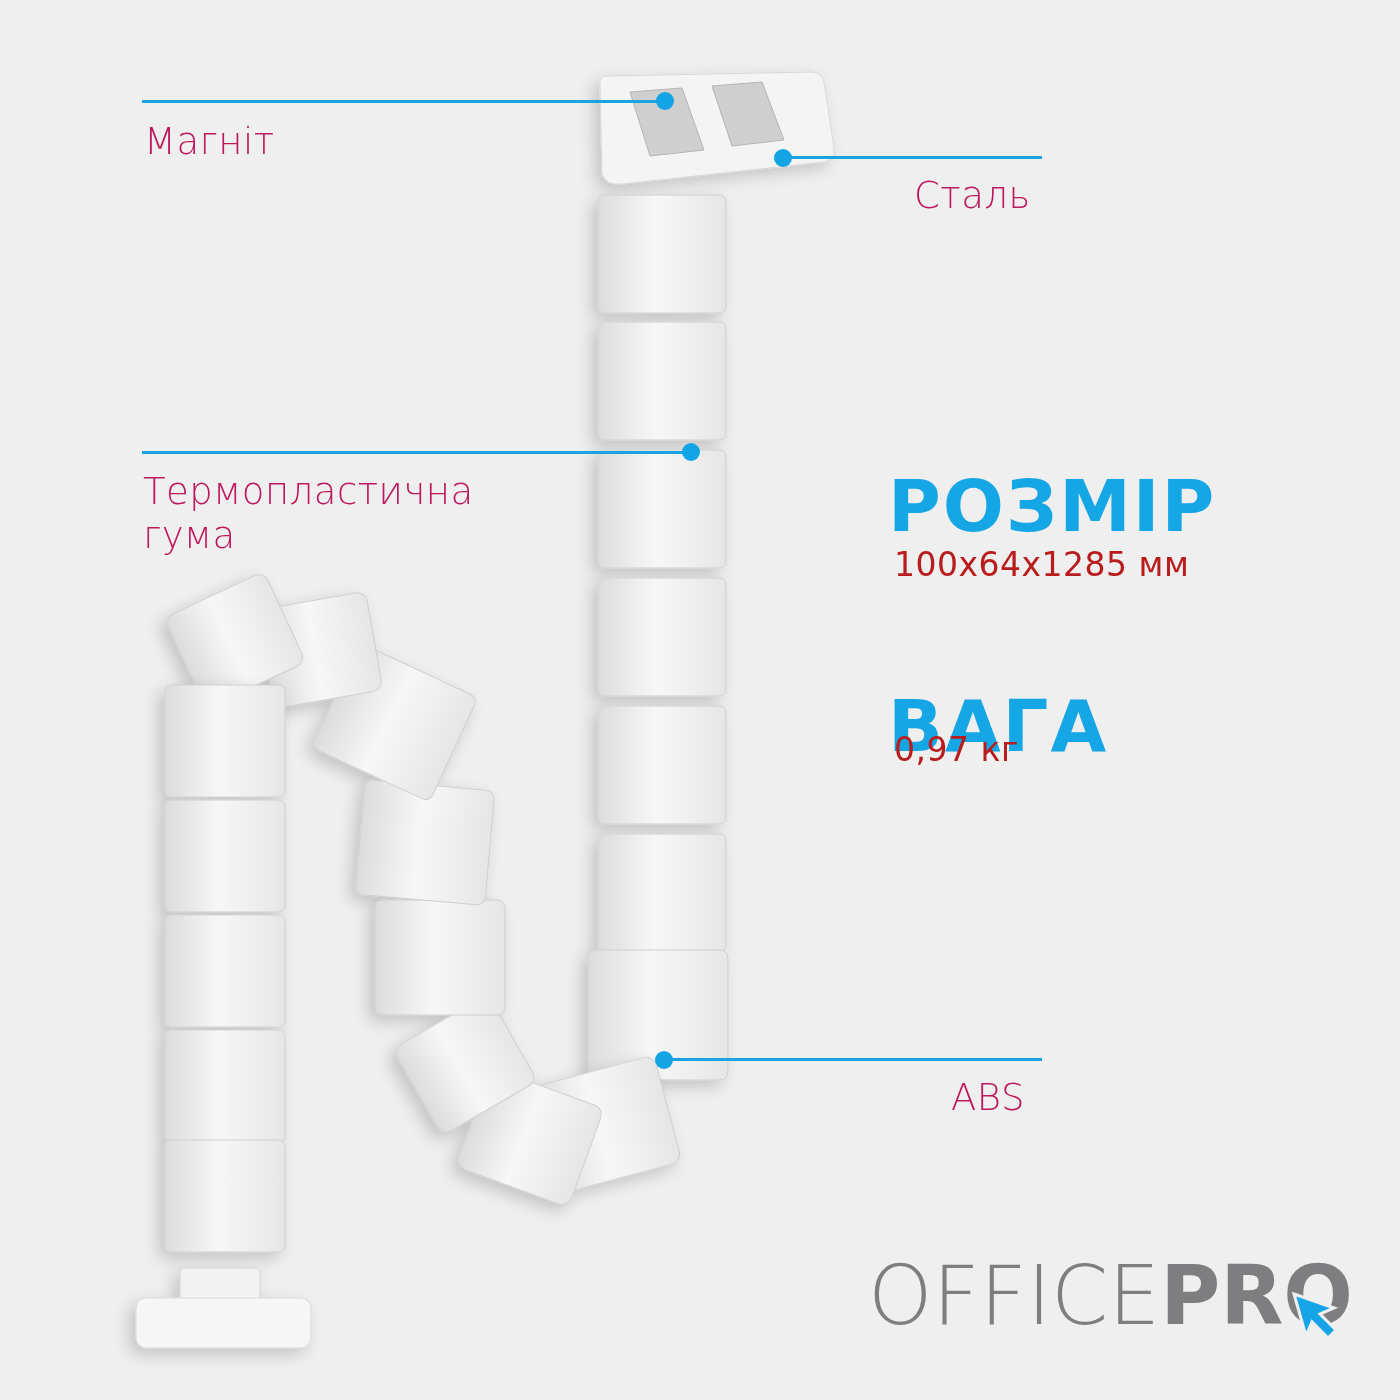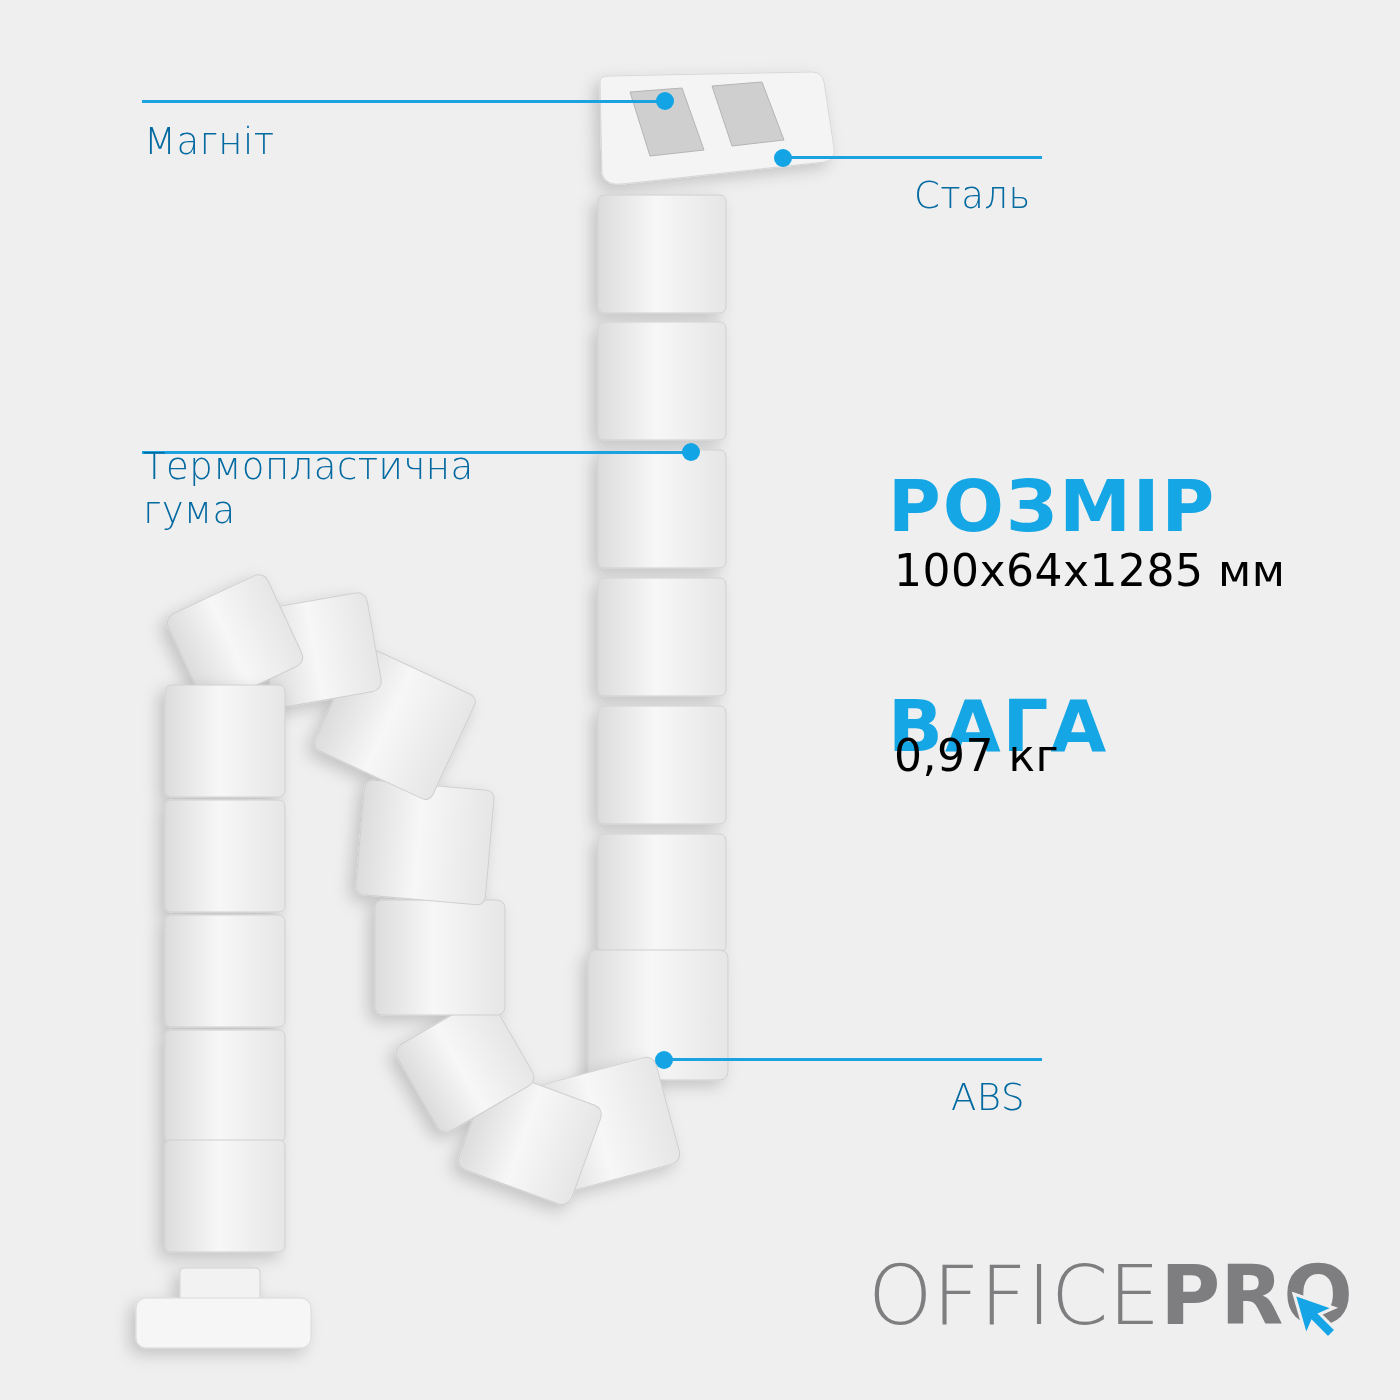--- a/index.html
+++ b/index.html
@@ -1,22 +1,22 @@
 <!DOCTYPE html>
 <html><head>
 <meta charset="utf-8">
 <style>
   html, body { margin:0; padding:0; }
   body { width:1400px; height:1400px; background:#efefef; position:relative; overflow:hidden;
          font-family:"DejaVu Sans","Liberation Sans",sans-serif; }
   .line { position:absolute; height:3px; background:#1aa3e0; }
   .dot { position:absolute; width:18px; height:18px; border-radius:50%; background:#13a4e6; }
-  .label { position:absolute; color:#0369a1; font-size:37px; font-weight:300; letter-spacing:0.5px; line-height:1.18; }
+  .label { position:absolute; color:#be185d; font-size:37px; font-weight:300; letter-spacing:0.5px; line-height:1.18; }
   .spec-title { position:absolute; color:#14a6e5; font-size:72px; font-weight:700; letter-spacing:2px; line-height:1; }
-  .spec-value { position:absolute; color:#000000; font-size:44px; letter-spacing:0.5px; }
+  .spec-value { position:absolute; color:#b91c1c; font-size:33px; letter-spacing:0.5px; }
   .logo { position:absolute; left:860px; top:1255px; font-size:82px; color:#7e7e80; letter-spacing:0; line-height:1; }
   .logo .light { font-weight:300;margin-left:8px; }
   .logo .bold { font-weight:700; }
   svg.art { position:absolute; left:0; top:0; }
 </style>
 </head>
 <body>
 
 <svg class="art" width="1400" height="1400" viewBox="0 0 1400 1400">
   <defs>
@@ -74,21 +74,21 @@
 <div class="line" style="left:142px; top:100px; width:520px;"></div>
 <div class="dot" style="left:656px; top:92px;"></div>
 <div class="label" style="left:144px; top:120px;">Магніт</div>
 
 <div class="dot" style="left:774px; top:149px;"></div>
 <div class="line" style="left:784px; top:156px; width:258px;"></div>
 <div class="label" style="left:914px; top:174px;text-align:right;">Сталь</div>
 
 <div class="line" style="left:142px; top:451px; width:550px;"></div>
 <div class="dot" style="left:682px; top:443px;"></div>
-<div class="label" style="left:143px; top:445px;">
+<div class="label" style="left:143px; top:470px;">
   <div>Термопластична</div>
   <div>гума</div>
 </div>
 
 <div class="dot" style="left:655px; top:1051px;"></div>
 <div class="line" style="left:665px; top:1058px; width:377px;"></div>
 <div class="label" style="left:951px; top:1076px;">ABS</div>
 
 <div class="spec-title" style="left:888px; top:470px;">РОЗМІР</div>
 <div class="spec-value" style="left:894px; top:545px;">100x64x1285 мм</div>

